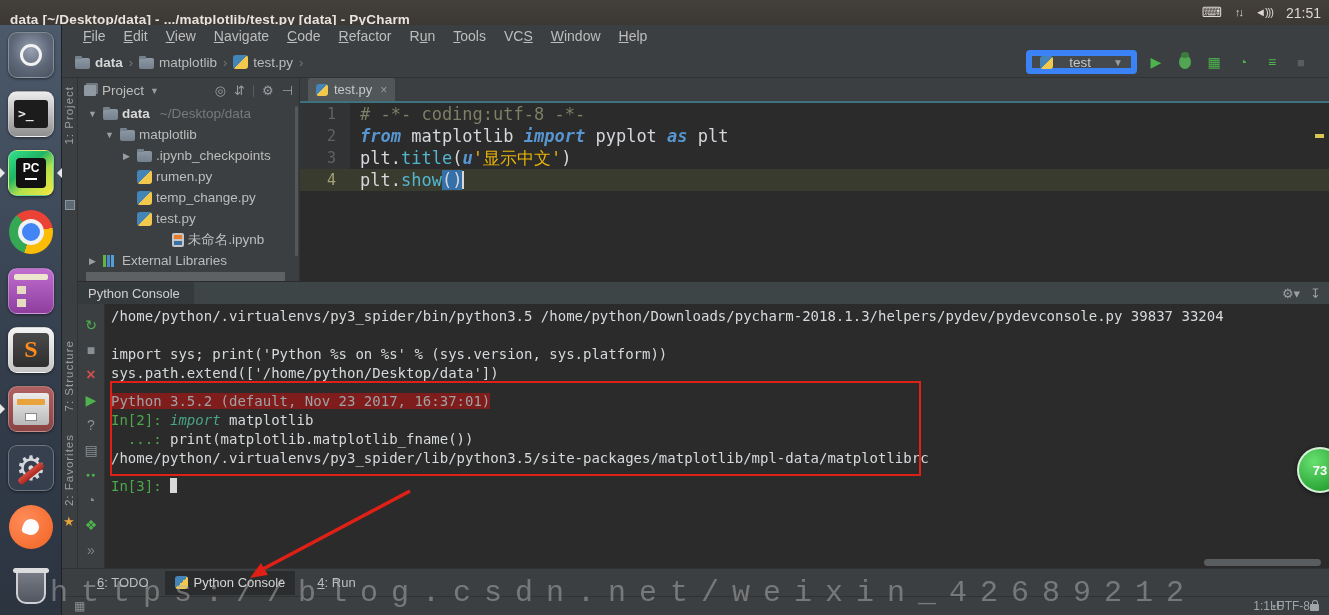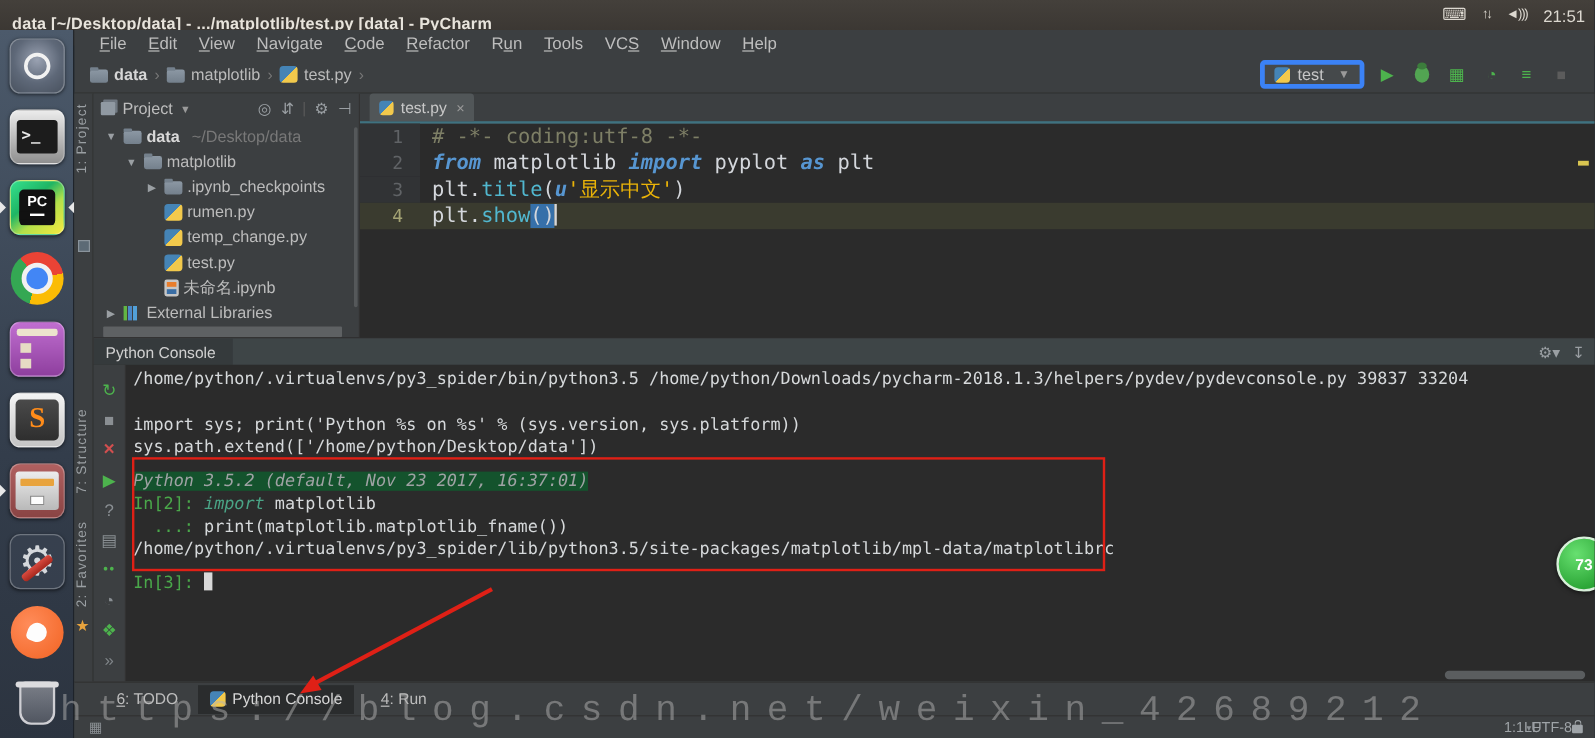--- a/index.html
+++ b/index.html
@@ -56,21 +56,21 @@
   .window{position:absolute;left:62px;top:25px;width:1267px;height:590px;background:#3c3f41;}
   .menubar{position:absolute;left:0;top:0;right:0;height:22px;display:flex;align-items:center;padding-left:12px;color:#bdbdbd;font-size:14px;}
   .menu-item{padding:0 9px;cursor:default;}
   .menu-item u{text-decoration:underline;}
   .toolbar{position:absolute;left:0;top:22px;right:0;height:31px;border-bottom:1px solid #323232;display:flex;align-items:center;}
   .crumbs{display:flex;align-items:center;gap:2px;margin-left:10px;color:#bbbbbb;font-size:13.5px;}
   .crumb{display:flex;align-items:center;gap:5px;padding:0 3px;}
   .crumb .bold{font-weight:bold;color:#d6d6d6;}
   .chev{color:#777;font-size:13px;margin:0 1px;}
   .runbox{position:absolute;right:18px;top:3px;display:flex;align-items:center;gap:9px;}
-  .combo{display:flex;align-items:center;gap:6px;background:#45494b;border:4px solid #3b82f6;border-radius:4px;height:24px;padding:0 8px;color:#c7c7c7;font-size:13.5px;min-width:80px;text-align:right;}
+  .combo{display:flex;align-items:center;gap:16px;background:#45494b;border:6px solid #3b82f6;border-radius:4px;height:24px;padding:0 8px;color:#c7c7c7;font-size:13.5px;min-width:80px;text-align:right;}
   .combo .caret{color:#9a9a9a;font-size:10px;margin-left:6px;}
   .tbtn{width:20px;height:20px;display:flex;align-items:center;justify-content:center;font-size:14px;color:#8a8a8a;}
   .tbtn.green{color:#4db34d;}
   .tbtn.stop{color:#5c5c5c;font-size:13px;}
   .bugic{width:12px;height:14px;background:#52a552;border-radius:50%;position:relative;}
   .bugic:before{content:"";position:absolute;left:2px;top:-3px;width:8px;height:6px;border-radius:50%;background:#3c7d3c;}
   .mini-py{width:13px;height:13px;border-radius:3px;background:linear-gradient(135deg,#4584b6 50%,#f2c94c 50%);}
 
   
   .workarea{position:absolute;left:0;top:53px;right:0;height:490px;display:flex;}
@@ -136,21 +136,21 @@
   .ctools{width:27px;flex:none;background:#3c3f41;border-right:1px solid #323232;display:flex;flex-direction:column;align-items:center;padding:8px 0 6px 0;}
   .cticon{height:26px;display:flex;align-items:center;justify-content:center;font-size:14px;color:#9a9fa3;width:100%;}
   .cticon.green{color:#4db34d;}
   .cticon.red{color:#d14f4f;font-size:16px;font-weight:bold;}
   .cticon.dim{color:#8a8f93;}
   .cticon.small{font-size:7px;letter-spacing:1px;}
   .cticon.bottom{margin-top:auto;color:#7f8488;}
   .cout{flex:1;padding:3px 0 0 6px;font-family:"DejaVu Sans Mono","Liberation Mono",monospace;font-size:14px;line-height:19px;overflow:hidden;}
   .cline{white-space:pre;height:19px;}
   .k-out{color:#d6d9db;}
-  .k-ver{color:#9fa2a4;background:#14532d;font-style:italic;}
+  .k-ver{color:#9fa2a4;background:#7f1d1d;}
   .k-prompt{color:#4aa84a;}
   .k-kw{color:#4aa486;font-style:italic;}
   .ccaret{display:inline-block;width:7px;height:15px;background:#d8d8d8;vertical-align:-2px;}
   .hscroll{position:absolute;left:30px;right:4px;bottom:2px;height:7px;}
   .hscroll .thumb{position:absolute;right:4px;width:117px;height:7px;background:#5a5d5f;border-radius:4px;}
 
   
   .bbar{position:absolute;left:0;right:0;bottom:19px;height:28px;background:#3c3f41;border-top:1px solid #323232;display:flex;align-items:center;font-size:13px;color:#bdbdbd;}
   .bitem{display:flex;align-items:center;gap:6px;height:24px;padding:0 10px;margin-left:6px;}
   .bitem.active{background:#2a2c2d;color:#d6d6d6;}
@@ -349,21 +349,21 @@
                 <div class="trow" style="padding-left: 42px;">
                   <span class="arrow"></span>
                   <span class="tic ic-python"></span>
                   <span class="tlabel">temp_change.py</span>
                 </div>
                 <div class="trow" style="padding-left: 42px;">
                   <span class="arrow"></span>
                   <span class="tic ic-python"></span>
                   <span class="tlabel">test.py</span>
                 </div>
-                <div class="trow" style="padding-left: 42px;">
+                <div class="trow" style="padding-left: 42px; justify-content: center;">
                   <span class="arrow"></span>
                   <span class="tic ic-ipynb"></span>
                   <span class="tlabel">未命名.ipynb</span>
                 </div>
                 <div class="trow" style="padding-left: 8px;">
                   <span class="arrow">▶</span>
                   <span class="tic ic-lib"></span>
                   <span class="tlabel">External Libraries</span>
                 </div>
               </div>

